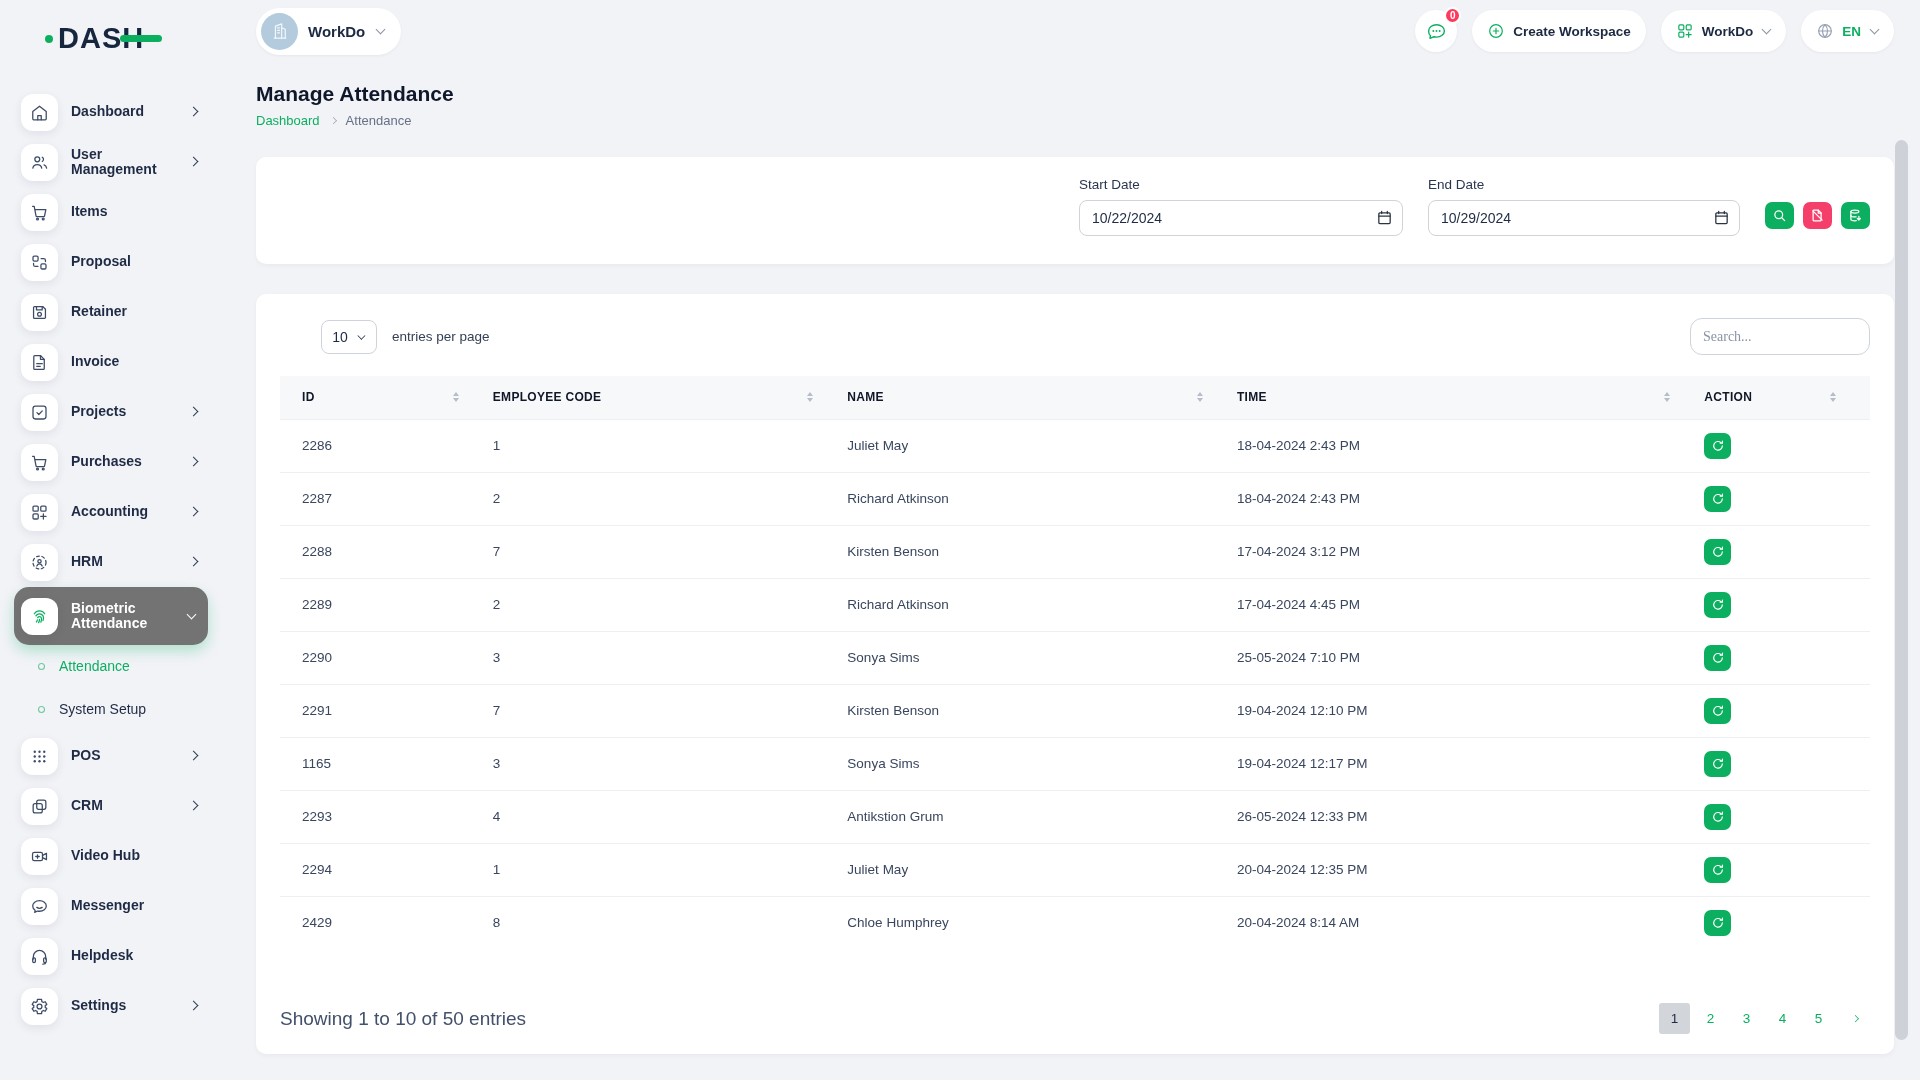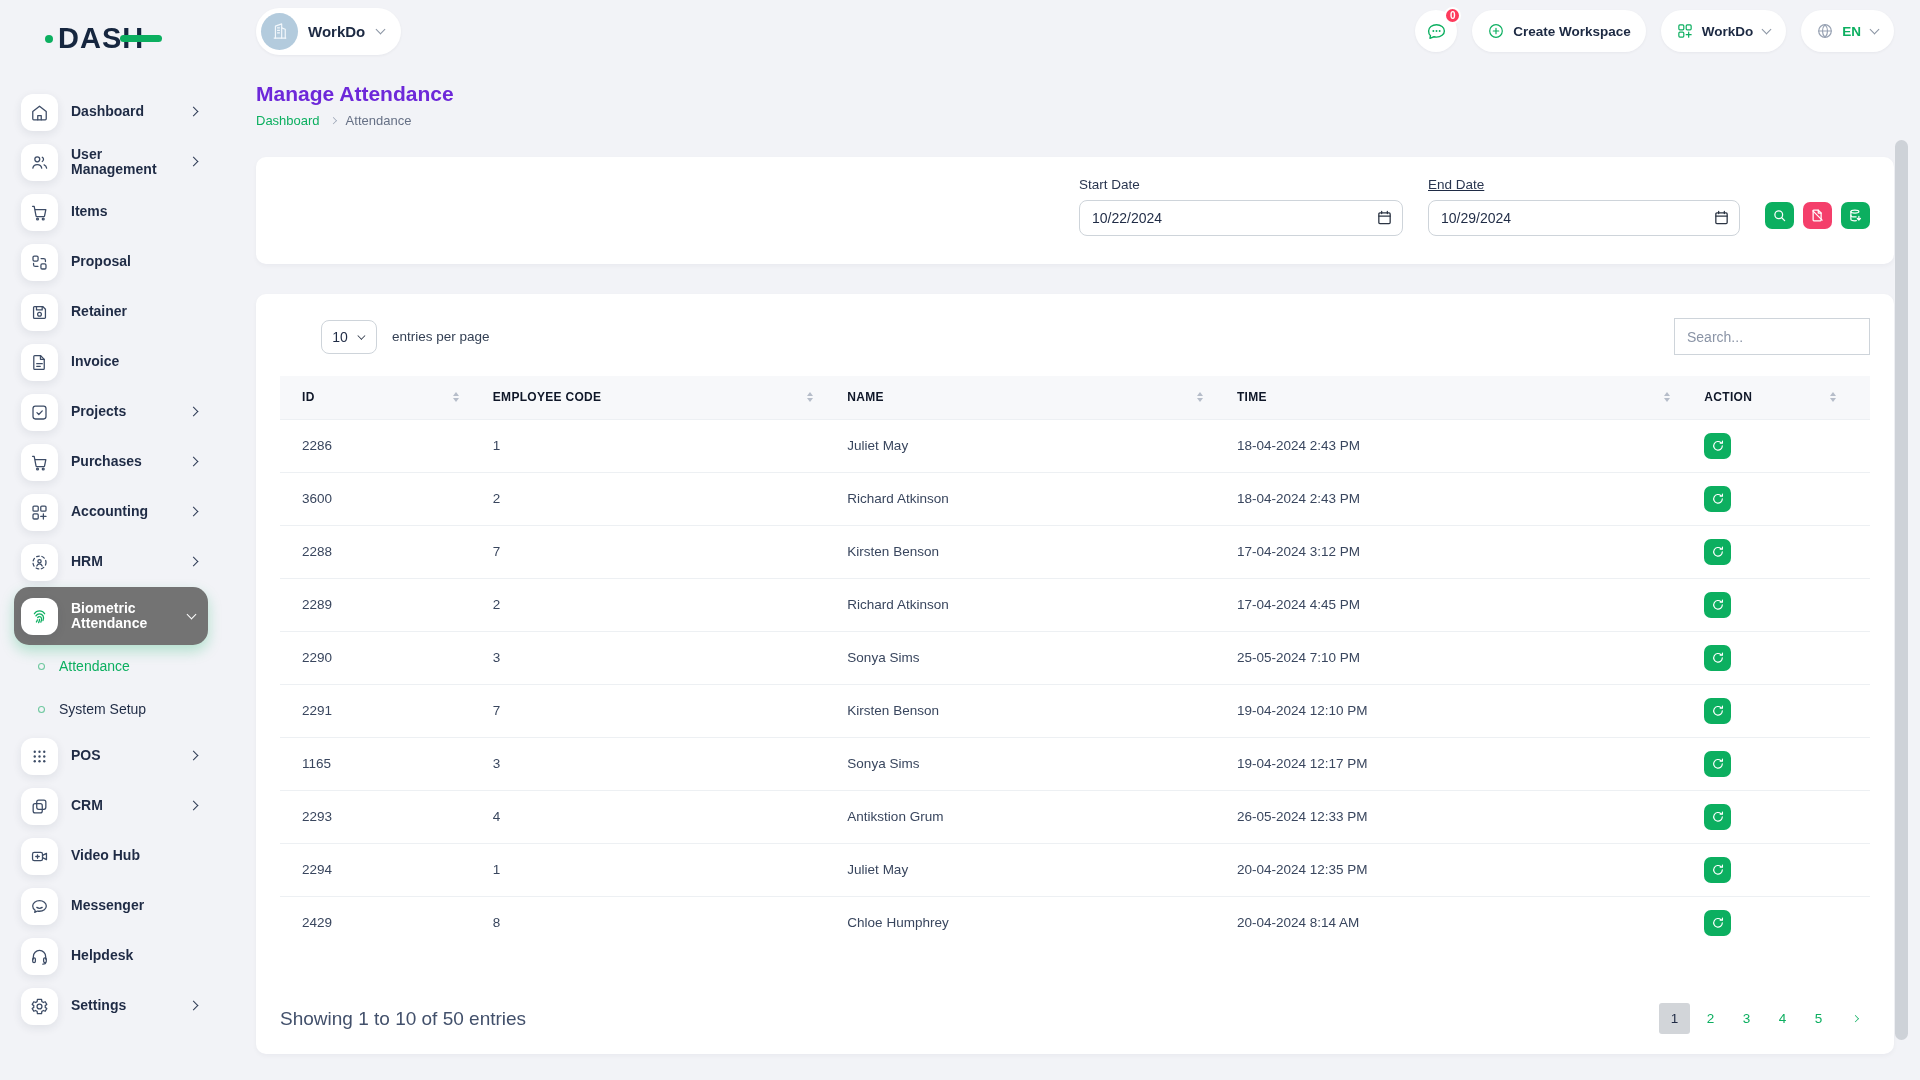--- a/index.html
+++ b/index.html
@@ -64,51 +64,51 @@
   .chat-btn svg { width:21px; height:21px; }
   .badge { position:absolute; top:-3px; right:-4px; min-width:17px; height:17px; padding:0 3px; border-radius:9px; border:2px solid #fff;
     background:#fd3a5c; color:#fff; font-size:10px; font-weight:700; display:flex; align-items:center; justify-content:center; }
   .pill-btn { height:42px; background:#fff; border:none; border-radius:21px; display:flex; align-items:center; gap:8px; padding:0 15px;
     font-family:inherit; font-size:13.5px; font-weight:600; color:#1c2942; cursor:pointer; box-shadow:0 1px 3px rgba(16,24,40,.05); }
   .pill-btn .ic-green { color:#0caf60; } .pill-btn .ic-gray { color:#98a2b3; }
   .pill-btn svg { width:18px; height:18px; }
   .lang { color:#0caf60; font-weight:700; }
 
   
-  .page-title { font-size:21px; font-weight:700; color:#6d28d9; margin-top:20px; }
+  .page-title { font-size:21px; font-weight:700; color:#0f172a; margin-top:20px; }
   .breadcrumb { display:flex; align-items:center; gap:8px; margin-top:7px; font-size:13px; }
   .breadcrumb a { color:#0caf60; text-decoration:none; cursor:pointer; }
   .bc-sep { color:#98a2b3; }
   .bc-current { color:#667085; }
 
   
   .card { background:#fff; border-radius:10px; box-shadow:0 2px 5px rgba(20,30,60,.04); }
 
   .filter-card { margin-top:29px; height:107px; display:flex; justify-content:flex-end; align-items:flex-start; gap:25px; padding:20px 24px; }
   .field { }
   .field label { display:block; font-size:13.5px; color:#2a3650; margin-bottom:8px; }
-  .f-start { width:324px; } .f-end { width:312px;text-decoration:underline; }
+  .f-start { width:324px; } .f-end { width:312px; }
   .date-wrap { position:relative; }
   .date-wrap input { width:100%; height:36px; border:1px solid #ced4da; border-radius:8px; padding:0 34px 0 12px;
     font-family:inherit; font-size:14px; color:#1f2b45; outline:none; }
   .cal-icon { position:absolute; right:10px; top:9px; width:17px; height:17px; color:#2b3443; stroke-width:1.8; }
   .filter-actions { display:flex; gap:9px; margin-top:25px; }
   .sq-btn { width:29px; height:27px; border:none; border-radius:7px; display:flex; align-items:center; justify-content:center; cursor:pointer; color:#fff; }
   .sq-btn svg { width:15px; height:15px; stroke-width:2; }
   .sq-btn.green { background:#0caf60; } .sq-btn.pink { background:#f43f6b; }
 
   
   .table-card { margin-top:30px; height:760px; padding:24px 24px 20px; display:flex; flex-direction:column; }
   .table-controls { display:flex; align-items:center; margin-bottom:21px;padding-left:41px; }
   .entries-select { width:56px; height:34px; border:1px solid #ced4da; border-radius:8px; display:flex; align-items:center; justify-content:center;
     gap:8px; font-size:14px; color:#1f2b45; cursor:pointer; }
   .entries-select .chev { color:#222c3f; transform:scale(.8); }
   .entries-label { margin-left:15px; font-size:13.5px; color:#344054; }
-  .search-input { margin-left:auto; width:196px; height:37px; border:1px solid #ced4da; border-radius:0; padding:0 12px;
-    font-family:Liberation Sans, sans-serif; font-size:14px; color:#1f2b45; outline:none; }
+  .search-input { margin-left:auto; width:180px; height:37px; border:1px solid #ced4da; border-radius:12px; padding:0 12px;
+    font-family:Liberation Serif, serif; font-size:14px; color:#1f2b45; outline:none; }
   .search-input::placeholder { color:#8a94a6; }
 
   table { width:100%; border-collapse:collapse; table-layout:fixed; }
   thead th { background:#f7f8fa; height:43px; font-size:12px; font-weight:700; color:#0f1728; text-align:left;
     padding:0 10px 0 22px; letter-spacing:.3px; position:relative; cursor:pointer; }
   .sort { position:absolute; right:12px; top:50%; transform:translateY(-50%); display:flex; flex-direction:column; gap:2px; }
   th:last-child .sort { right:34px; }
   .tri { width:0; height:0; border-left:3.5px solid transparent; border-right:3.5px solid transparent; }
   .tri.up { border-bottom:4.5px solid #b6bdc9; } .tri.down { border-top:4.5px solid #b6bdc9; }
   tbody td { height:53px; border-top:1px solid #edf0f3; font-size:13.5px; color:#39465e; padding:0 10px 0 22px; }
@@ -524,21 +524,21 @@
               <td>
                 <button class="action-btn">
                   <svg viewBox="0 0 24 24">
                     <path d="M19.4 11.6a7.4 7.4 0 1 1-2.2-5.2"></path>
                     <path d="M19.6 3.4v3.8h-3.8"></path>
                   </svg>
                 </button>
               </td>
             </tr>
             <tr>
-              <td>3600</td>
+              <td>2287</td>
               <td>2</td>
               <td>Richard Atkinson</td>
               <td>18-04-2024 2:43 PM</td>
               <td>
                 <button class="action-btn">
                   <svg viewBox="0 0 24 24">
                     <path d="M19.4 11.6a7.4 7.4 0 1 1-2.2-5.2"></path>
                     <path d="M19.6 3.4v3.8h-3.8"></path>
                   </svg>
                 </button>

